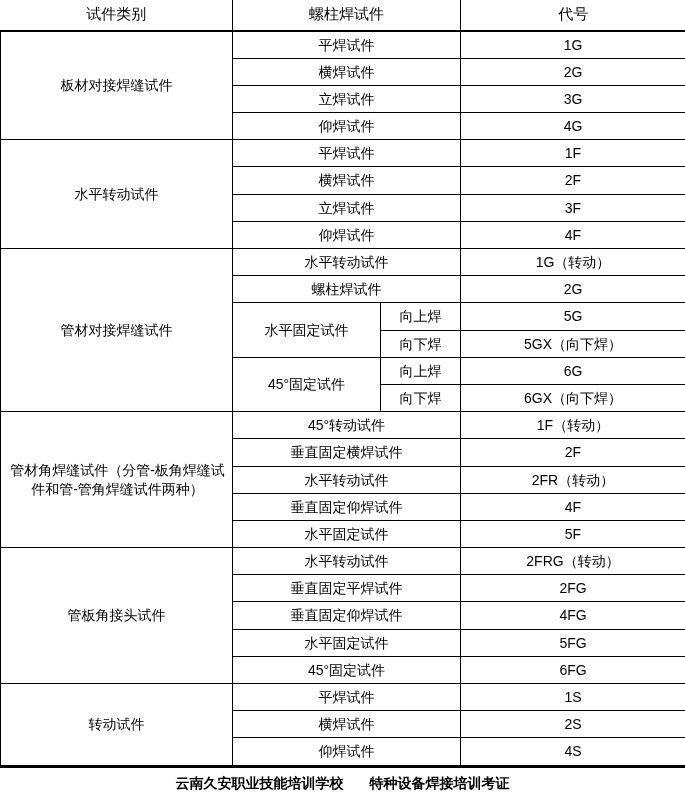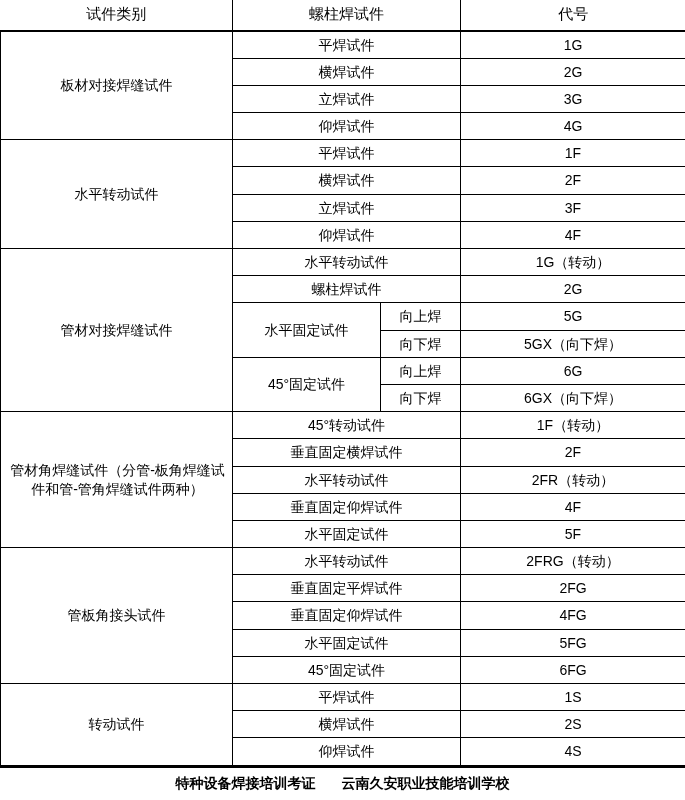--- a/index.html
+++ b/index.html
@@ -220,17 +220,17 @@
       </tr>
       <tr>
         <td colspan="2">仰焊试件</td>
         <td>4S</td>
       </tr>
 
     </tbody>
   </table>
 
   <div class="footer">
+    <span>云南久安职业技能培训学校</span>
     <span>特种设备焊接培训考证</span>
-    <span>云南久安职业技能培训学校</span>
   </div>
 
 </div>
 
 </body></html>

